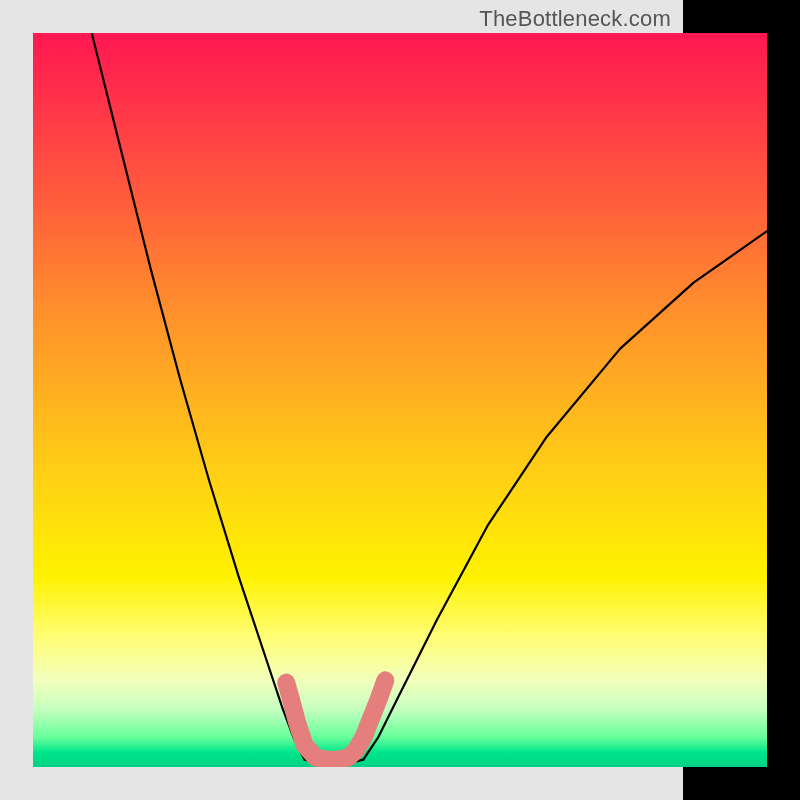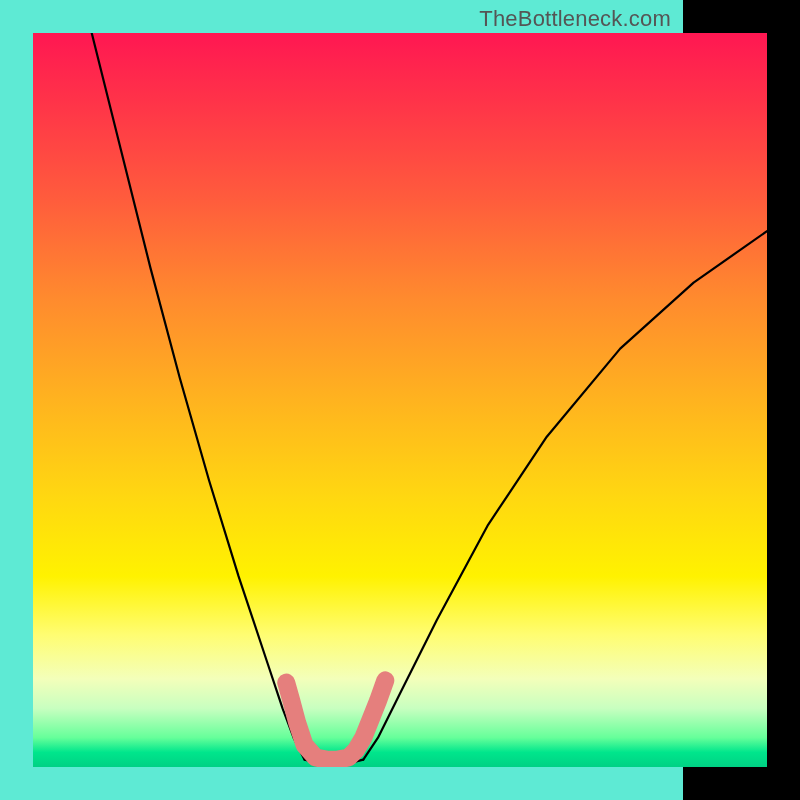--- a/index.html
+++ b/index.html
@@ -10,21 +10,21 @@
     background: #000;
     overflow: hidden;
     font-family: Arial, Helvetica, sans-serif;
   }
   .frame {
     position: absolute;
     left: 0;
     top: 0;
     width: 683px;
     height: 800px;
-    background: #5eead4;
+    background: #e5e5e5;
   }
   .plot {
     position: absolute;
     left: 33px;
     top: 33px;
     width: 734px;
     height: 734px;
     
     background: linear-gradient(
       to bottom,

